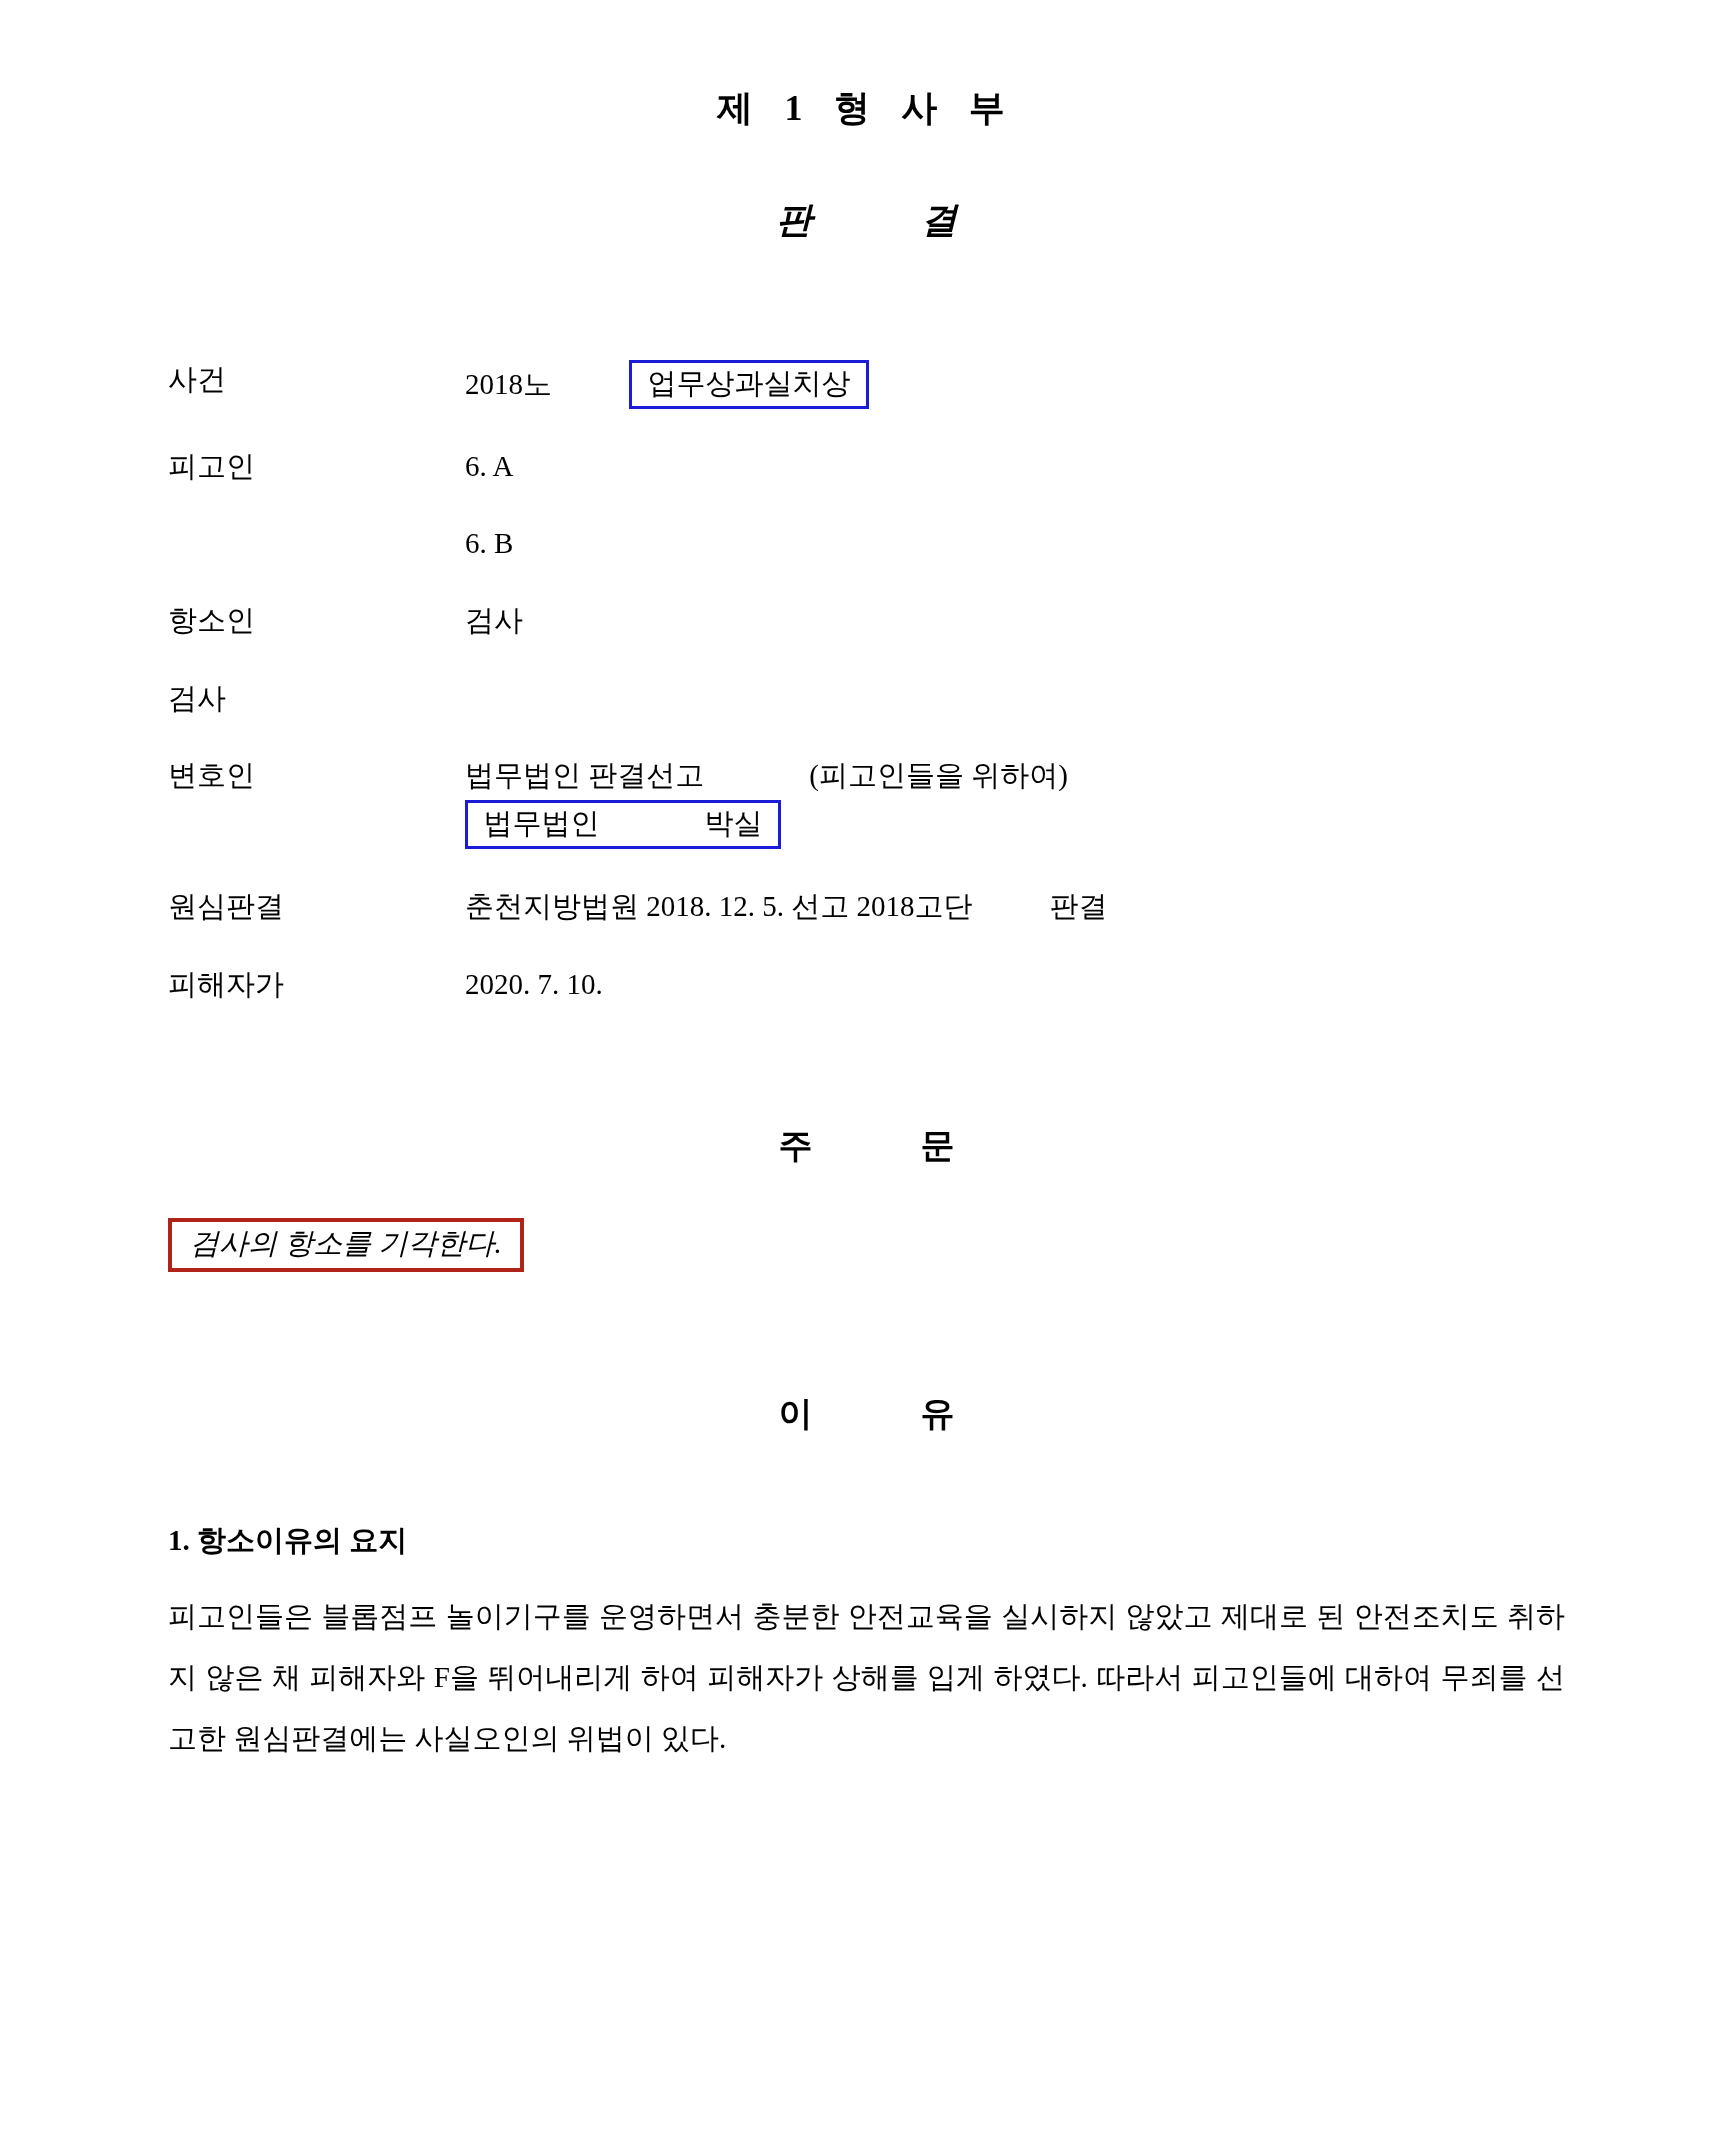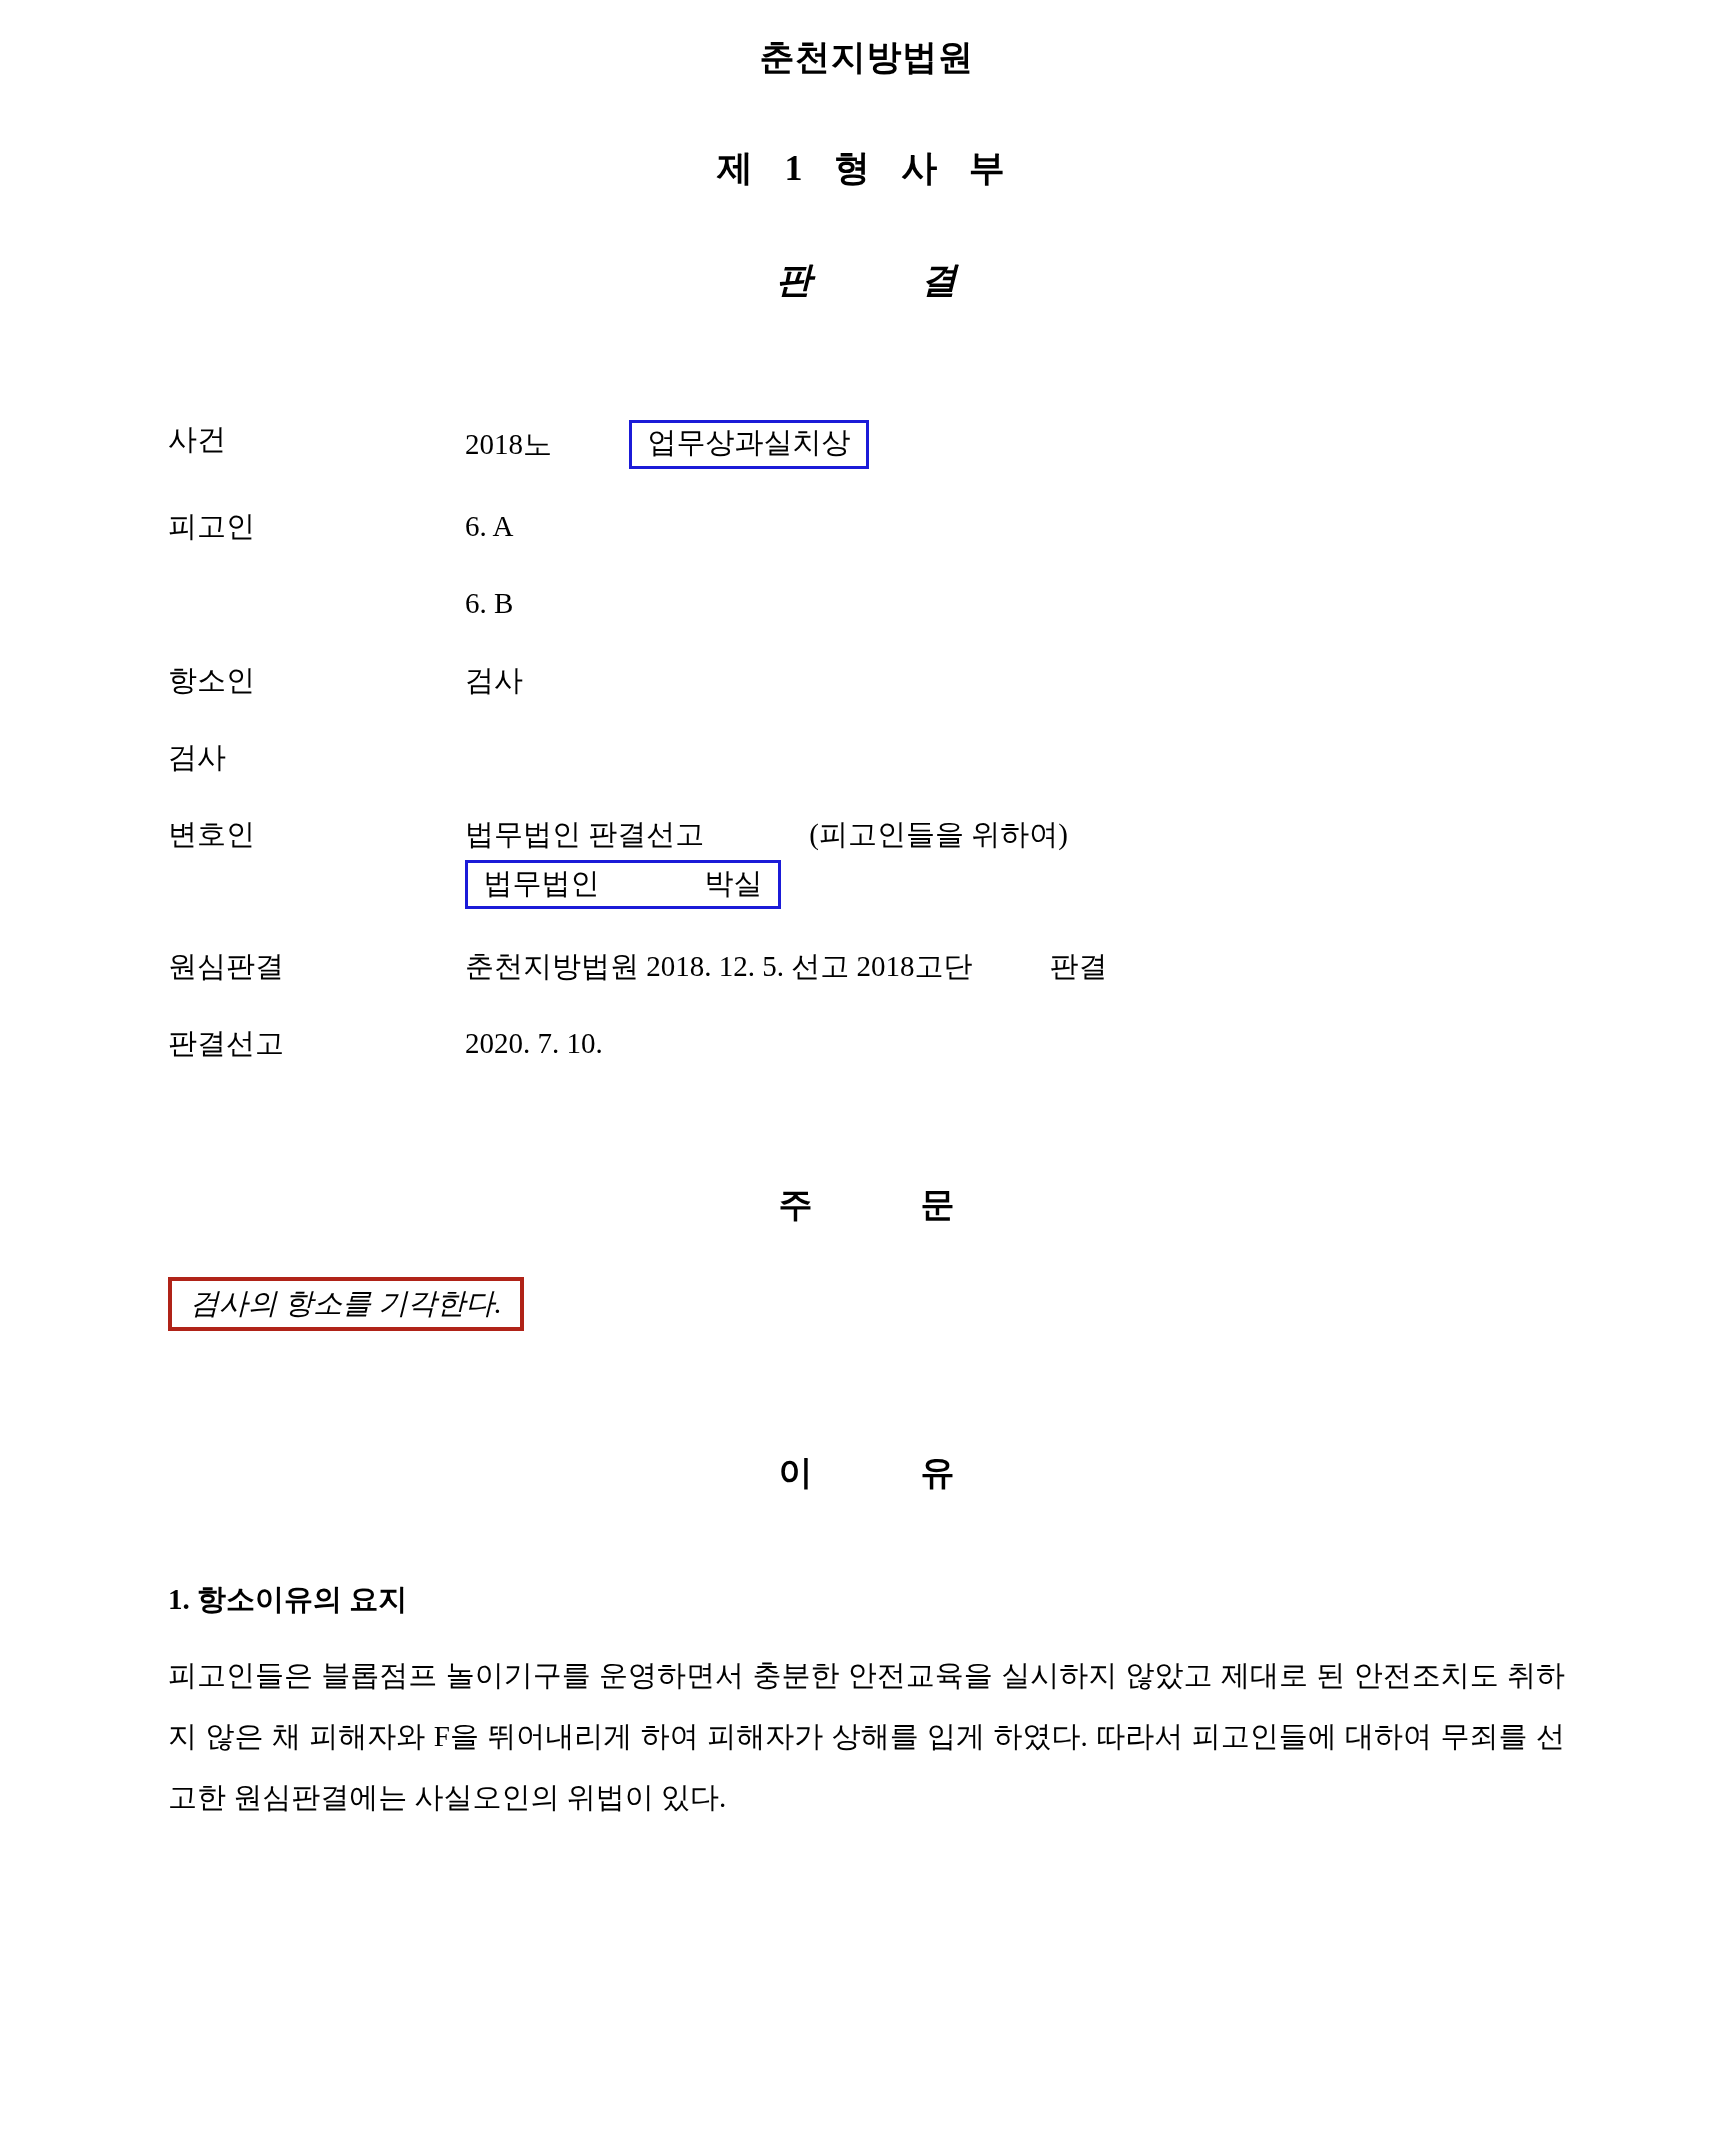--- a/index.html
+++ b/index.html
@@ -127,21 +127,20 @@
     margin-top: 25px;
     text-align: justify;
   }
 </style>
 </head>
 <body>
 
 <div class="page">
   <div class="inner">
 
-    <div class="court-name">춘천지방법원</div>
 
     <div class="division">제 1 형 사 부</div>
 
     <div class="doc-kind">
       <span>판</span>
       <span class="sp"></span>
       <span>결</span>
     </div>
 
     <div class="meta">
@@ -196,21 +195,21 @@
       <div class="meta-row" style="margin-top:24px;">
         <div class="meta-label">원심판결</div>
         <div class="meta-value">
           <span>춘천지방법원 2018. 12. 5. 선고 2018고단</span>
           <span class="gap-md"></span>
           <span>판결</span>
         </div>
       </div>
 
       <div class="meta-row">
-        <div class="meta-label">판결선고</div>
+        <div class="meta-label">피해자가</div>
         <div class="meta-value">2020. 7. 10.</div>
       </div>
 
     </div>
 
     <div class="section-head">
       <span>주</span>
       <span class="sp"></span>
       <span>문</span>
     </div>

